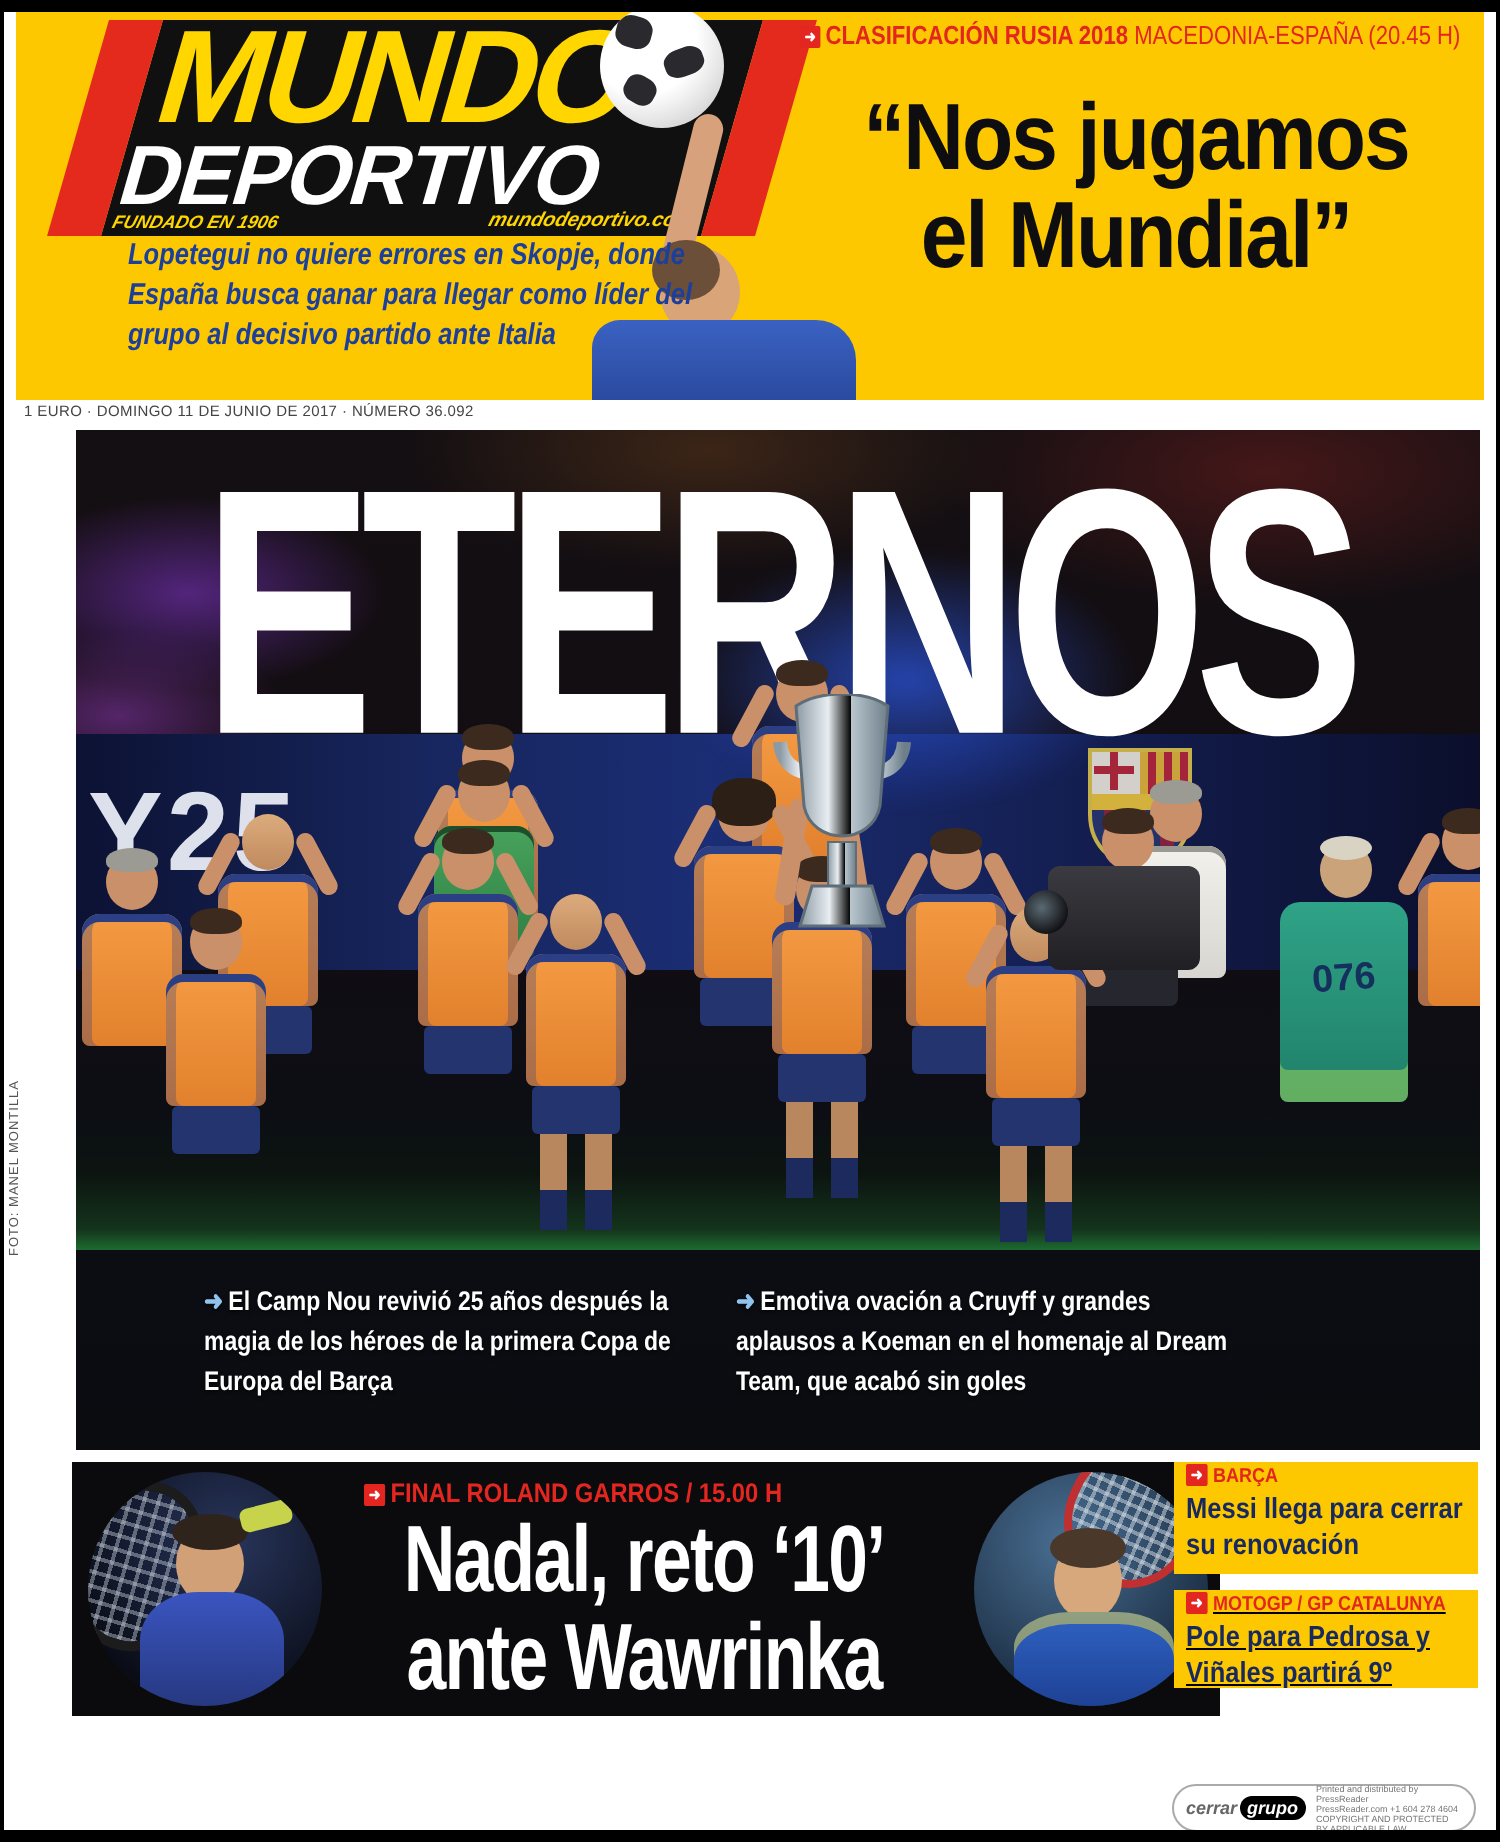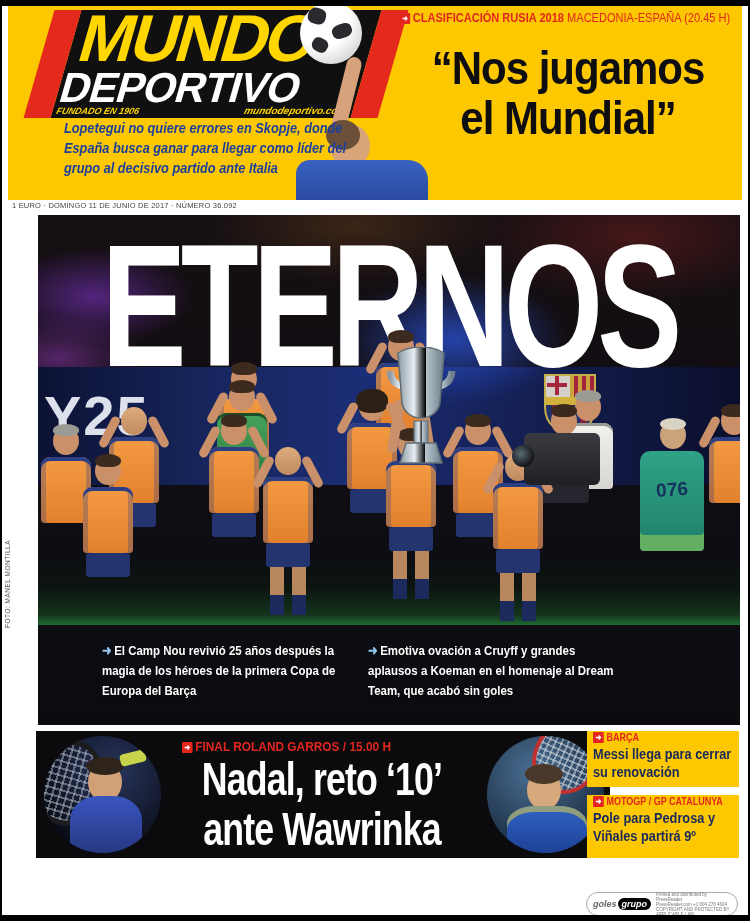--- a/index.html
+++ b/index.html
@@ -149,21 +149,21 @@
       background:repeating-linear-gradient(0deg,rgba(230,235,240,.45) 0 2px,transparent 2px 6px),
                  repeating-linear-gradient(90deg,rgba(230,235,240,.45) 0 2px,transparent 2px 6px);}
   .t-kicker{position:absolute;left:146px;top:8px;font-size:13.5px;font-weight:bold;color:#e3261f;
       transform:scaleX(.88);transform-origin:0 0;white-space:nowrap;}
   .t-head{position:absolute;left:118px;top:24px;width:336px;text-align:center;color:#fff;font-weight:bold;
       font-size:42px;line-height:44px;letter-spacing:-1px;transform:scale(.85,1.12);transform-origin:center top;}
 
   
   .side-box{position:absolute;left:585px;width:152px;background:#fdc800;z-index:2;padding:1px 6px;box-sizing:border-box;}
   .side-box.b1{top:731px;height:56px;}
-  .side-box.b2{top:795px;height:63px;}
+  .side-box.b2{top:795px;height:49px;text-decoration:underline;}
   .side-kicker{font-size:10px;font-weight:bold;color:#e3261f;white-space:nowrap;transform:scaleX(.9);
       transform-origin:0 0;}
   .side-text{font-size:14.5px;font-weight:bold;color:#17295e;line-height:18px;width:164px;
       transform:scaleX(.88);transform-origin:0 0;margin-top:2px;}
 
   
   .ticker{position:absolute;left:8px;top:863px;width:729px;height:26px;background:#8e8e90;z-index:2;overflow:hidden;}
   .ticker span{display:inline-block;white-space:nowrap;color:#fff;font-weight:bold;font-size:13px;
       line-height:26px;padding-left:8px;transform:scaleX(.68);transform-origin:0 0;width:1070px;}
 
@@ -392,21 +392,21 @@
   </div>
   <div class="side-box b2">
     <div class="side-kicker">
       <span class="red-ic">➜</span><span>MOTOGP / GP CATALUNYA</span>
     </div>
     <div class="side-text">Pole para Pedrosa y Viñales partirá 9º</div>
   </div>
 
 
   <div class="stamp">
-    <span class="brand">goles</span>
+    <span class="brand">cerrar</span>
     <span class="pill">grupo</span>
     <span class="micro">
       <span>Printed and distributed by PressReader</span><br>
       <span>PressReader.com  +1 604 278 4604</span><br>
       <span>COPYRIGHT AND PROTECTED BY APPLICABLE LAW</span>
     </span>
   </div>
 
   <div class="bottom-bar"></div>
 </div>

